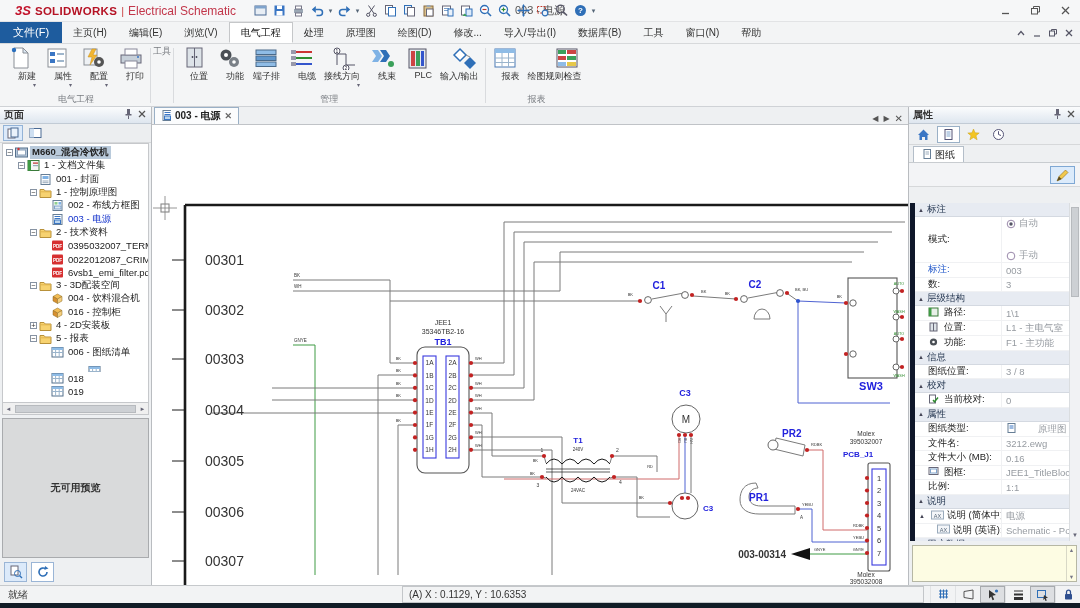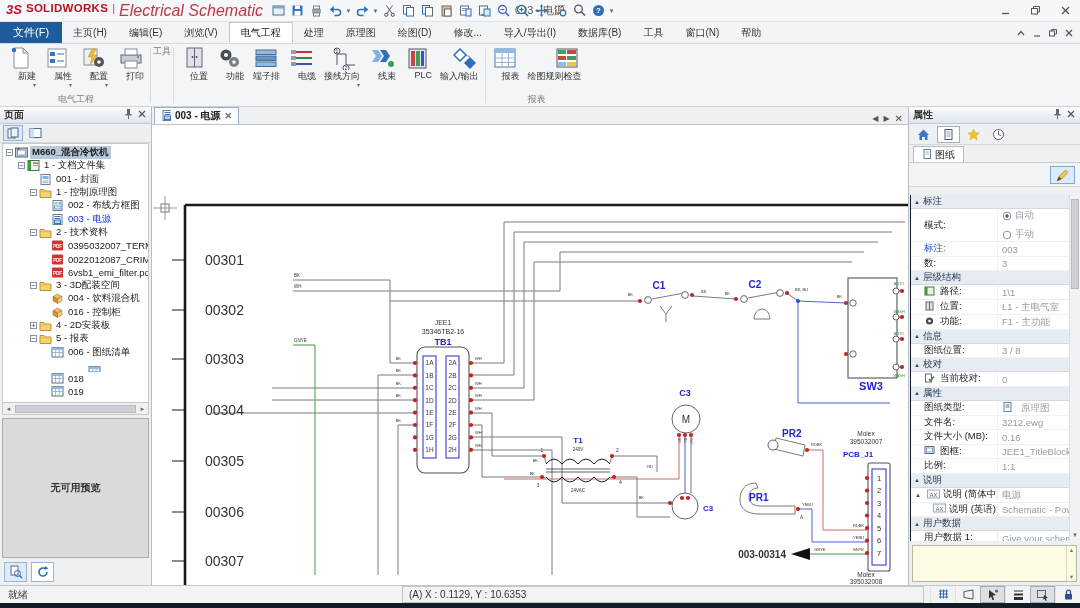--- a/index.html
+++ b/index.html
@@ -1,25 +1,25 @@
 <!DOCTYPE html>
 <html><head>
 <meta charset="utf-8">
 <style>
 *{margin:0;padding:0;box-sizing:border-box}
 html,body{width:1080px;height:608px;overflow:hidden}
 body{font-family:"Liberation Sans",sans-serif;font-size:11px;color:#222;background:#fff}
 #app{width:1080px;height:608px;display:flex;flex-direction:column}
 
 .titlebar{height:22px;background:#f6f7f8;border-bottom:1px solid #e2e3e5;display:flex;align-items:center;position:relative;flex:none}
-.logo{display:flex;align-items:flex-start;gap:4px;padding:0 6px;white-space:nowrap;z-index:2}
+.logo{display:flex;align-items:center;gap:4px;padding:0 15px;white-space:nowrap;z-index:2}
 .b3s{color:#c2132b;font-weight:bold;font-style:italic;font-size:13px}
 .bsw{color:#b51224;font-weight:bold;font-size:11.5px;letter-spacing:.3px}
 .bdiv{color:#c44;font-size:11px}
-.bprod{color:#c2364a;font-style:italic;font-size:16px}
+.bprod{color:#c2364a;font-size:12px}
 .qat{display:flex;align-items:center;gap:1px;z-index:2}
 .qbtn{width:18px;height:18px;display:flex;align-items:center;justify-content:center}
 .qcaret{font-size:7px;color:#567;width:7px;text-align:center}
 .title-center{position:absolute;left:0;right:0;text-align:center;font-size:11px;color:#555;z-index:1}
 .winbtns{margin-left:auto;display:flex;z-index:2}
 .winbtn{width:30px;height:21px;display:flex;align-items:center;justify-content:center}
 
 .menubar{height:22px;background:#f3f4f5;border-bottom:1px solid #d7d9db;display:flex;align-items:stretch;flex:none}
 .file-btn{background:#1e5c9e;color:#fff;padding:0 13px;display:flex;align-items:center;font-size:11px}
 .mtab{padding:0 11px;display:flex;align-items:center;color:#333;font-size:10px}
@@ -68,28 +68,28 @@
 svg.schem text{font-family:"Liberation Sans",sans-serif}
 
 .rightpanel{width:172px;background:#eef0f2;border-left:1px solid #b9bcc0;display:flex;flex-direction:column;flex:none}
 .rp-tabs{height:21px;display:flex;align-items:center;gap:2px;padding:2px 3px;border-bottom:1px solid #d6d8da;flex:none}
 .rp-tabbtn{width:23px;height:17px;display:flex;align-items:center;justify-content:center;border:1px solid transparent}
 .rp-tabbtn.sel{background:#fff;border-color:#9ab0c6}
 .rp-sheettab{height:18px;display:flex;align-items:flex-end;padding:0 4px;border-bottom:1px solid #c8ccd0;flex:none;background:#eef0f2}
 .sheettab-inner{display:flex;align-items:center;gap:3px;background:#fff;border:1px solid #b4bec9;border-bottom:none;height:16px;padding:0 8px;font-size:10px}
 .rp-editrow{height:24px;display:flex;justify-content:flex-end;padding:3px 5px;border-bottom:1px solid #d6d8da;background:#f3f4f6;flex:none}
 .editbtn{width:25px;height:18px;background:#dcebfb;border:1px solid #7fa8d4;display:flex;align-items:center;justify-content:center}
-.pgrid{flex:1;background:#fff;border-left:1px solid #0f172a;margin:8px 0 0 1px;overflow:hidden;font-size:9.5px;position:relative}
+.pgrid{flex:1;background:#fff;border-left:5px solid #0f172a;margin:16px 0 0 1px;overflow:hidden;font-size:9.5px;position:relative}
 .pgrid-in{position:absolute;inset:0 11px 0 0}
 .psec{height:14px;background:#e7ebf2;border-bottom:1px solid #d4d9e1;display:flex;align-items:center;padding:0 3px;color:#1d2f4a}
 .ptri{font-size:6px;color:#445;margin-right:3px}
 .prow{display:flex;border-bottom:1px solid #f0f1f3;align-items:stretch;min-height:14.5px}
 .plabel{width:86px;padding-left:13px;color:#222;display:flex;align-items:center;gap:3px;white-space:nowrap;overflow:hidden;flex:none}
 .plabel.blue{color:#1a52c8}
-.pvalue{flex:1;color:#969ba1;border-left:1px solid #f0f1f3;padding:1px 0 0 4px;white-space:nowrap;overflow:hidden;display:flex;align-items:center;gap:8px}
+.pvalue{flex:1;color:#969ba1;border-left:1px solid #f0f1f3;padding:1px 0 0 4px;white-space:nowrap;overflow:hidden;display:flex;align-items:center;gap:21px}
 .radioopt{display:flex;align-items:center;gap:3px;height:11px}
 .pscroll{position:absolute;right:0;top:0;bottom:0;width:11px;background:#f1f2f4;border-left:1px solid #dadde0}
 .psthumb{position:absolute;left:1px;right:1px;top:4px;height:90px;background:#cdd0d4;border:1px solid #b7babe}
 .psarr{position:absolute;left:0;right:0;bottom:0;height:11px;text-align:center;font-size:6px;color:#667;line-height:11px}
 .note{height:37px;margin:4px 3px 3px;background:#fdfce3;border:1px solid #b6b7a4;position:relative;flex:none}
 .note-sb{position:absolute;right:0;top:0;bottom:0;width:10px;border-left:1px solid #d8d8c6;font-size:5.5px;color:#778;display:flex;flex-direction:column;justify-content:space-between;align-items:center;padding:1px 0}
 
 .statusbar{height:18px;background:#f2f3f4;border-top:1px solid #c6c9cc;display:flex;align-items:stretch;font-size:10px;color:#333;flex:none}
 .sb-ready{width:402px;display:flex;align-items:center;padding-left:8px;flex:none}
 .sb-coords{width:522px;border:1px solid #c3c6c9;display:flex;align-items:center;padding-left:6px;flex:none}
@@ -413,20 +413,21 @@
           <div class="rbtn">
             <svg width="28" height="24" viewBox="0 0 28 24">
               <polygon points="9,3 15,9 9,15 3,9" fill="#fff" stroke="#2f6fb7" stroke-width="1.5"></polygon>
               <polygon points="19,11 25,17 19,23 13,17" fill="#2f6fb7"></polygon>
               <line x1="15" y1="9" x2="19" y2="11" stroke="#888"></line>
             </svg>
             <div class="rlabel">输入/输出</div>
             <div class="rdd"> </div>
           </div>
         </div>
+        <div class="rgl">管理</div>
       </div>
       <div class="rsep"></div>
       <div class="rgroup">
         <div class="rbuttons">
           <div class="rbtn">
             <svg width="28" height="24" viewBox="0 0 28 24">
               <rect x="3" y="3" width="20" height="18" fill="#fff" stroke="#4a7ab5"></rect>
               <rect x="3" y="3" width="20" height="4" fill="#8fbce6"></rect>
               <line x1="3" y1="12" x2="23" y2="12" stroke="#9ab4cc"></line>
               <line x1="3" y1="16.5" x2="23" y2="16.5" stroke="#9ab4cc"></line>

